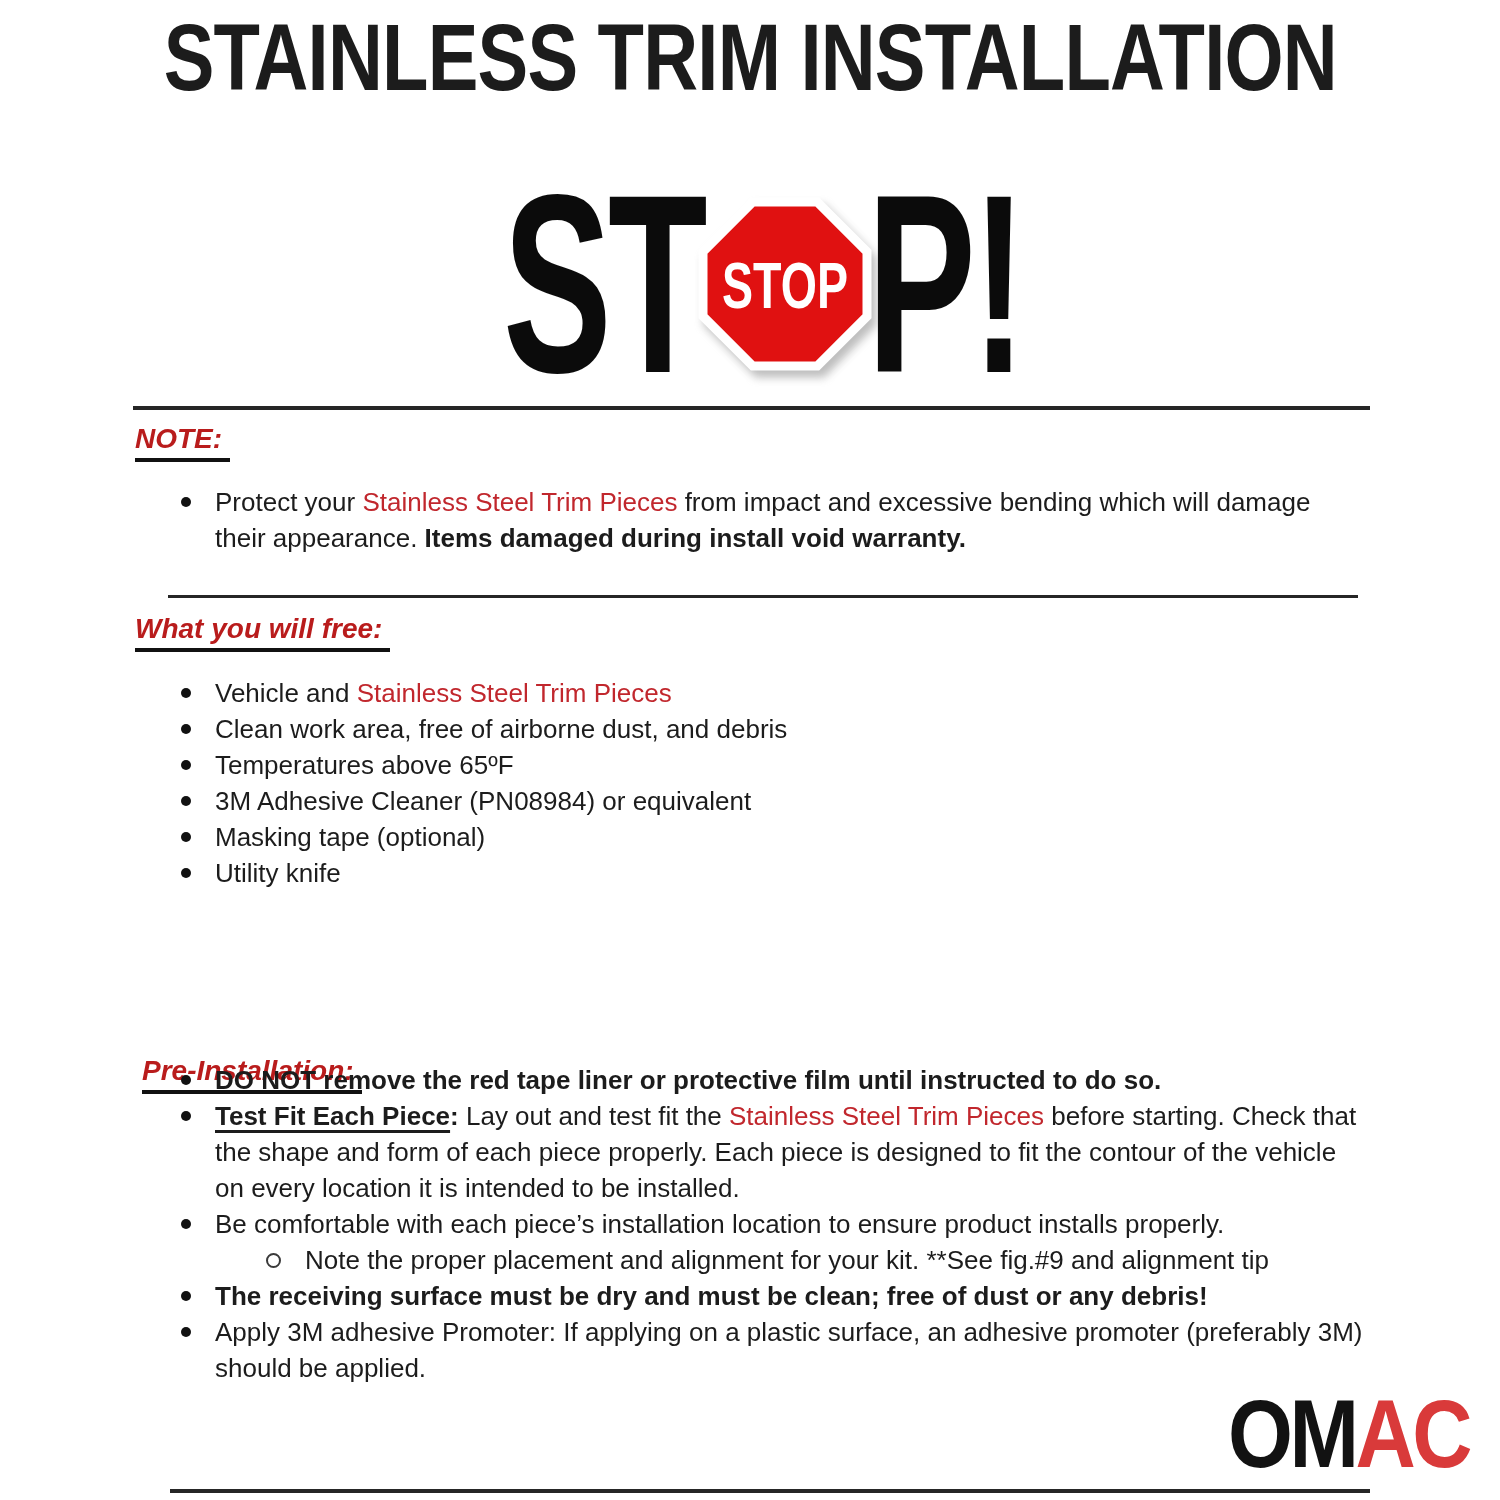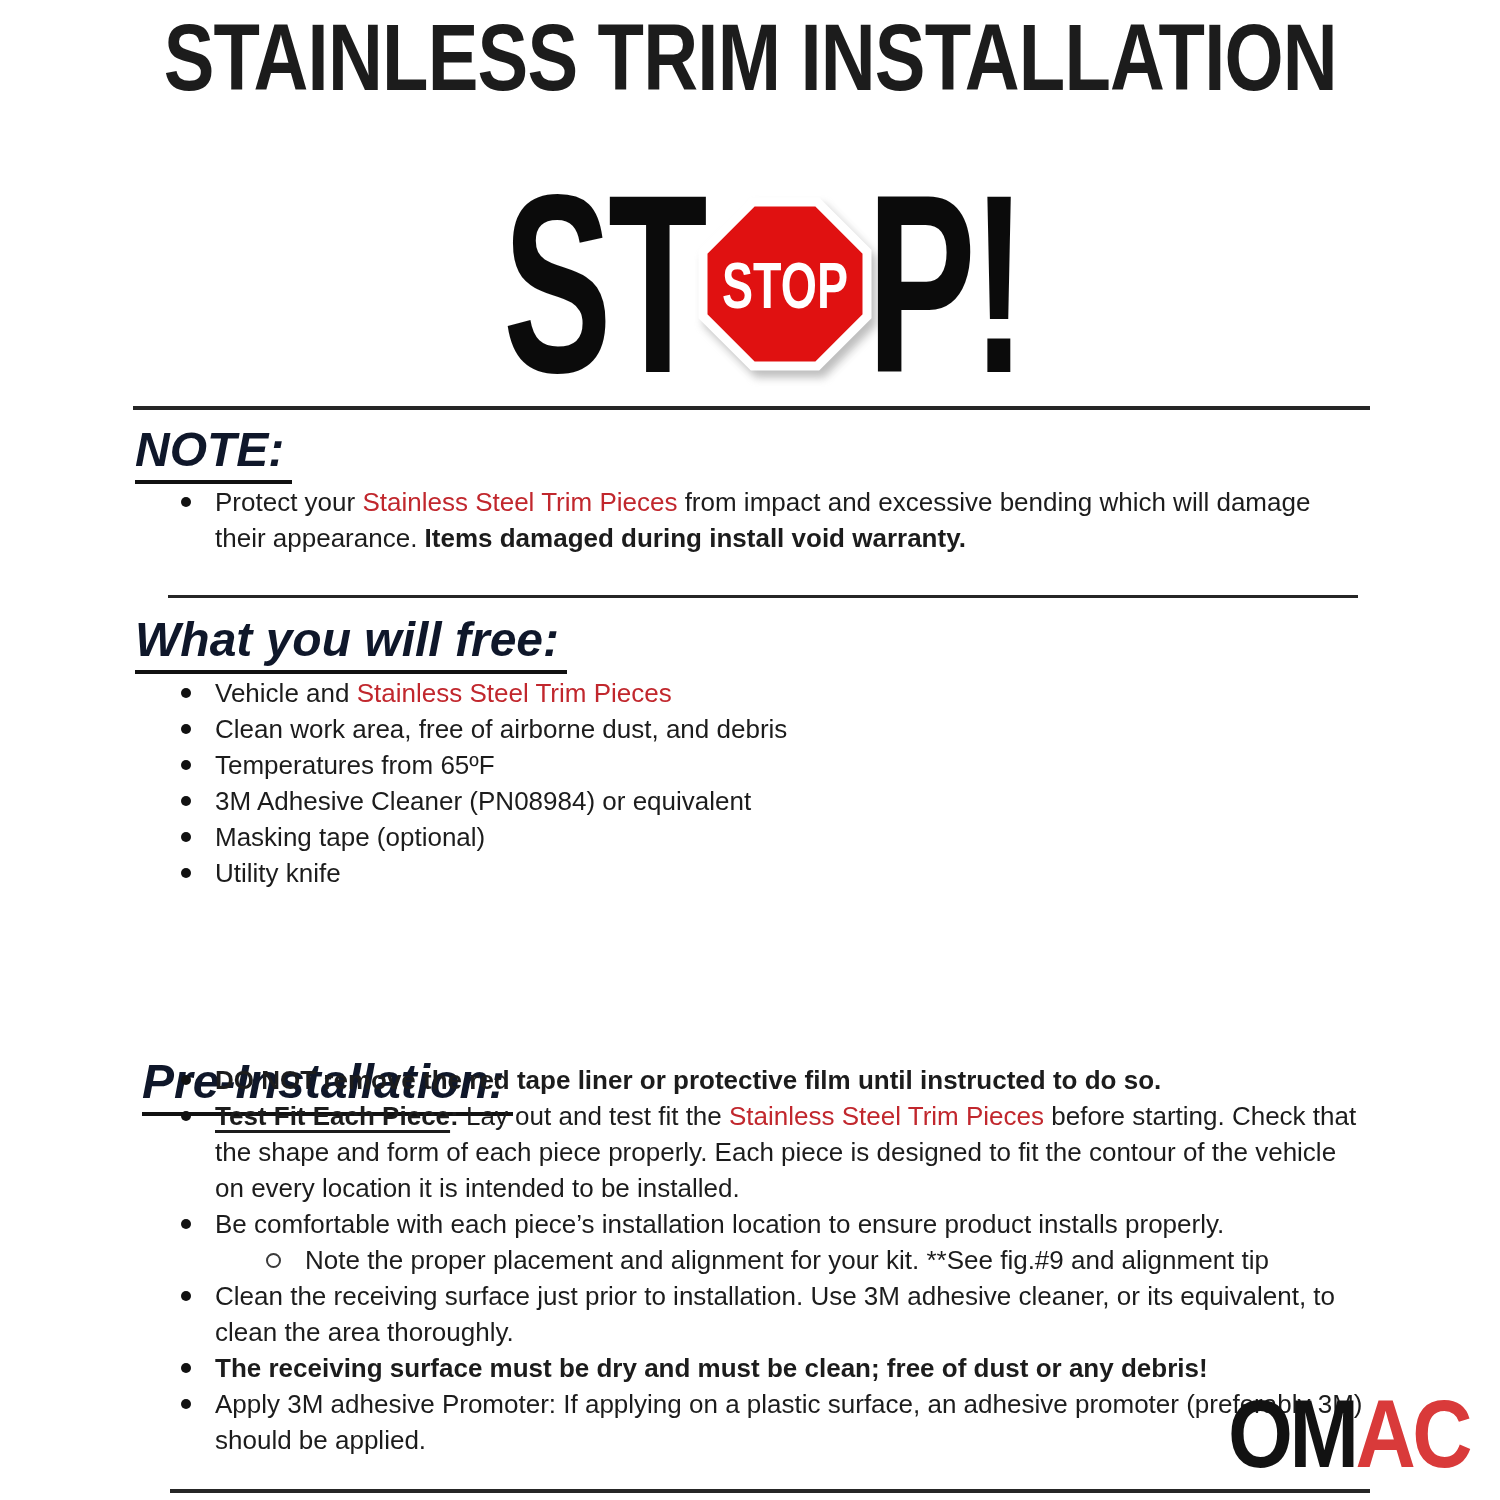--- a/index.html
+++ b/index.html
@@ -44,22 +44,22 @@
     font-weight:bold;font-size:64px;
   }
   
   .rule{position:absolute;background:#262626;}
   .rule-1{left:133px;top:406px;width:1237px;height:4px;}
   .rule-2{left:168px;top:595px;width:1190px;height:3px;}
   .rule-3{left:170px;top:1489px;width:1200px;height:4px;}
   
   .heading{
     position:absolute;left:135px;margin:0;
-    font-size:48px;font-weight:bold;font-style:italic;line-height:1.1;
-    color:#0f172a;
+    font-size:28px;font-weight:bold;font-style:italic;line-height:1.1;
+    color:#b91c1c;
   }
   .heading .hu{
     display:inline-block;border-bottom:4px solid #111;
     padding-bottom:3px;padding-right:8px;
   }
   .h-note{top:424px;}
   .h-need{top:614px;}
   .h-pre{top:1056px;margin-left:7px;}
   
   .list{
@@ -119,33 +119,32 @@
   <ul class="list note-list">
       <li><span class="seg-n">Protect your </span><span class="seg-r">Stainless Steel Trim Pieces</span><span class="seg-n"> from impact and excessive bending which will damage their appearance. </span><span class="seg-b">Items damaged during install void warranty.</span></li>
     </ul>
 
   <div class="rule rule-2"></div>
 
   <h2 class="heading h-need"><span class="hu">What you will free:</span></h2>
   <ul class="list need-list">
       <li><span class="seg-n">Vehicle and </span><span class="seg-r">Stainless Steel Trim Pieces</span></li>
       <li><span class="seg-n">Clean work area, free of airborne dust, and debris</span></li>
-      <li><span class="seg-n">Temperatures from 65ºF</span></li>
+      <li><span class="seg-n">Temperatures above 65ºF</span></li>
       <li><span class="seg-n">3M Adhesive Cleaner (PN08984) or equivalent</span></li>
       <li><span class="seg-n">Masking tape (optional)</span></li>
       <li><span class="seg-n">Utility knife</span></li>
     </ul>
 
   <h2 class="heading h-pre"><span class="hu">Pre-Installation:</span></h2>
   <ul class="list pre-list">
       <li><span class="seg-b">DO NOT remove the red tape liner or protective film until instructed to do so.</span></li>
       <li><span class="seg-bu">Test Fit Each Piece</span><span class="seg-b">:</span><span class="seg-n"> Lay out and test fit the </span><span class="seg-r">Stainless Steel Trim Pieces</span><span class="seg-n"> before starting. Check that the shape and form of each piece properly. Each piece is designed to fit the contour of the vehicle on every location it is intended to be installed.</span></li>
       <li><span class="seg-n">Be comfortable with each piece’s installation location to ensure product installs properly.</span></li>
       <li class="sub"><span class="seg-n">Note the proper placement and alignment for your kit. **See fig.#9 and alignment tip</span></li>
-      <li><span class="seg-n">Clean the receiving surface just prior to installation. Use 3M adhesive cleaner, or its equivalent, to clean the area thoroughly.</span></li>
       <li><span class="seg-b">The receiving surface must be dry and must be clean; free of dust or any debris!</span></li>
       <li><span class="seg-n">Apply 3M adhesive Promoter: If applying on a plastic surface, an adhesive promoter (preferably 3M) should be applied.</span></li>
     </ul>
 
   <div class="omac-logo"><span class="logo-black">OM</span><span class="logo-red">AC</span></div>
 
   <div class="rule rule-3"></div>
 
 </div>
 

